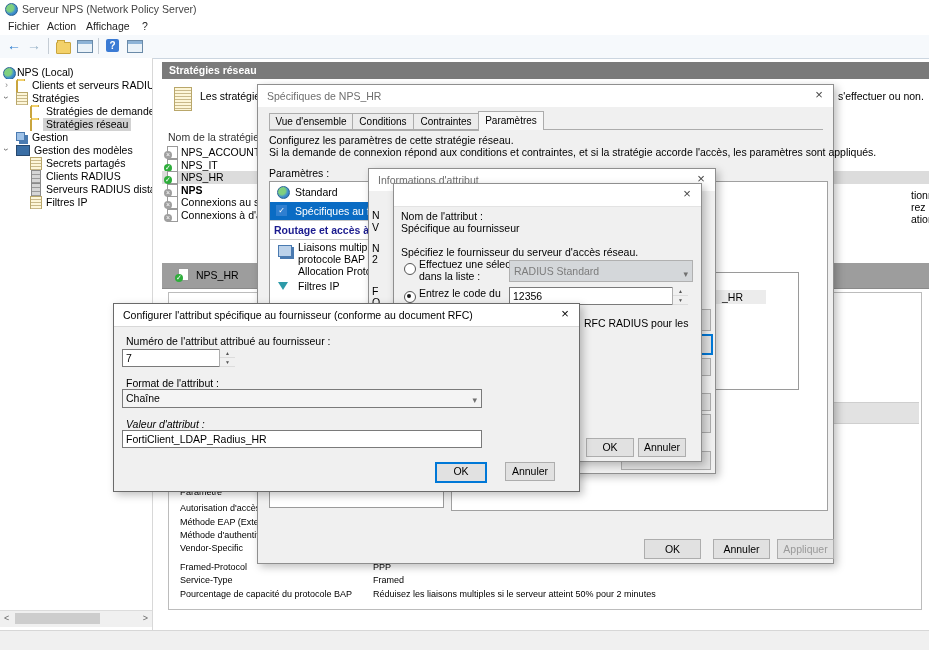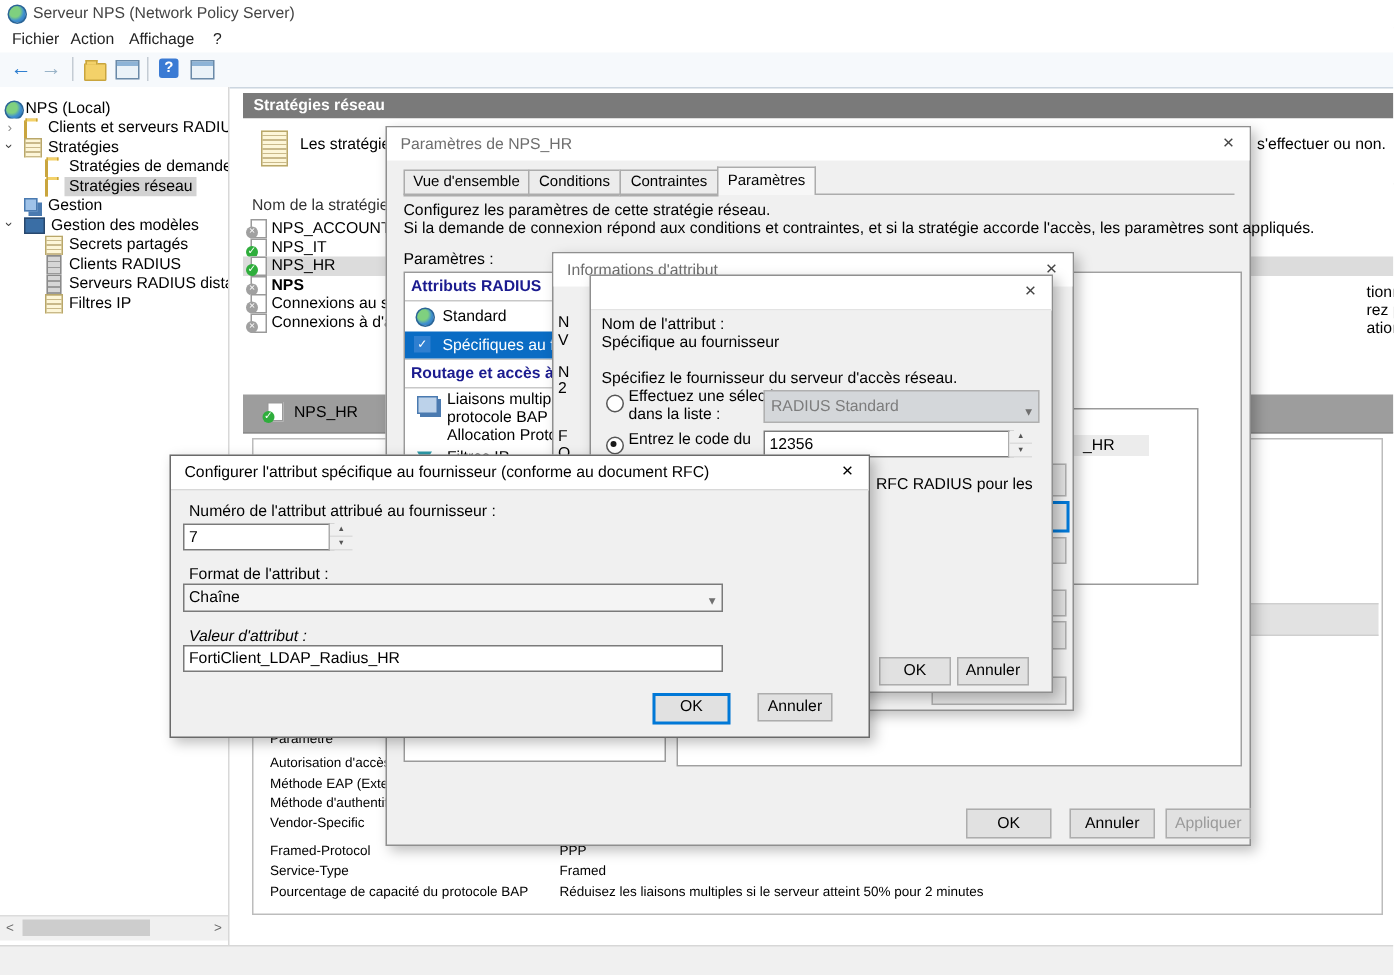--- a/index.html
+++ b/index.html
@@ -229,37 +229,36 @@
   <div class="drow" style="left:373px;top:562px;">PPP</div>
   <div class="drow" style="left:180px;top:575px;">Service-Type</div>
   <div class="drow" style="left:373px;top:575px;">Framed</div>
   <div class="drow" style="left:180px;top:589px;">Pourcentage de capacité du protocole BAP</div>
   <div class="drow" style="left:373px;top:589px;">Réduisez les liaisons multiples si le serveur atteint 50% pour 2 minutes</div>
 
   <div class="abs" id="statusbar"></div>
 
   <div class="dlg" style="left:257px;top:84px;width:575px;height:478px;z-index:10;">
     <div class="dtitle">
-      <span class="tt">Paramètres de NPS_HR</span>
+      <span class="tt">Spécifiques de NPS_HR</span>
       <span class="xbtn">×</span>
     </div>
 
     <div class="abs" style="left:11px;top:28px;height:18px;">
       <span class="tab" style="left:0;width:82px;">Vue d'ensemble</span>
       <span class="tab" style="left:83px;width:60px;">Conditions</span>
       <span class="tab" style="left:144px;width:64px;">Contraintes</span>
       <span class="tab active" style="left:209px;width:64px;">Paramètres</span>
     </div>
     <div class="abs" style="left:11px;top:44px;width:554px;border-top:1px solid #acacac;"></div>
     <div class="abs" style="left:11px;top:61px;white-space:nowrap;">Si la demande de connexion répond aux conditions et contraintes, et si la stratégie accorde l'accès, les paramètres sont appliqués.</div>
     <div class="abs" style="left:11px;top:49px;white-space:nowrap;">Configurez les paramètres de cette stratégie réseau.</div>
     <div class="abs" style="left:11px;top:82px;">Paramètres :</div>
 
     <div class="lstbox" style="left:11px;top:96px;width:173px;height:325px;">
-      <div style="padding:3px 4px;border-bottom:1px solid #c8c8c8;" class="navyhead">Attributs RADIUS</div>
       <div style="position:relative;height:20px;line-height:20px;">
         <span class="abs globe" style="left:7px;top:4px;"></span>
         <span style="position:absolute;left:25px;">Standard</span>
       </div>
       <div style="position:relative;height:18px;line-height:18px;background:#0a6cc4;color:#fff;">
         <span class="abs icochecksq" style="left:6px;top:3px;">✓</span>
         <span style="position:absolute;left:25px;">Spécifiques au fourni</span>
       </div>
       <div style="padding:3px 4px;border-top:1px solid #c8c8c8;border-bottom:1px solid #c8c8c8;" class="navyhead">Routage et accès à dis</div>
       <div style="position:relative;height:38px;">

